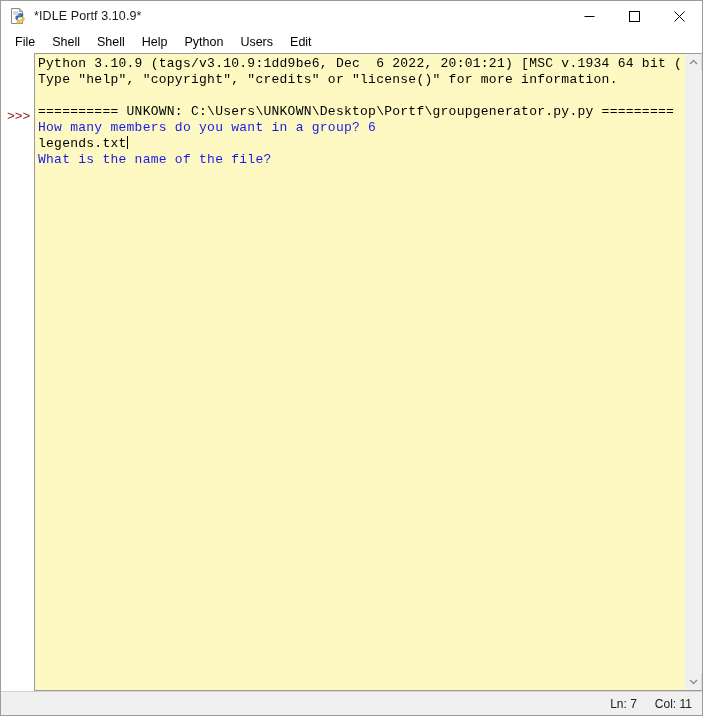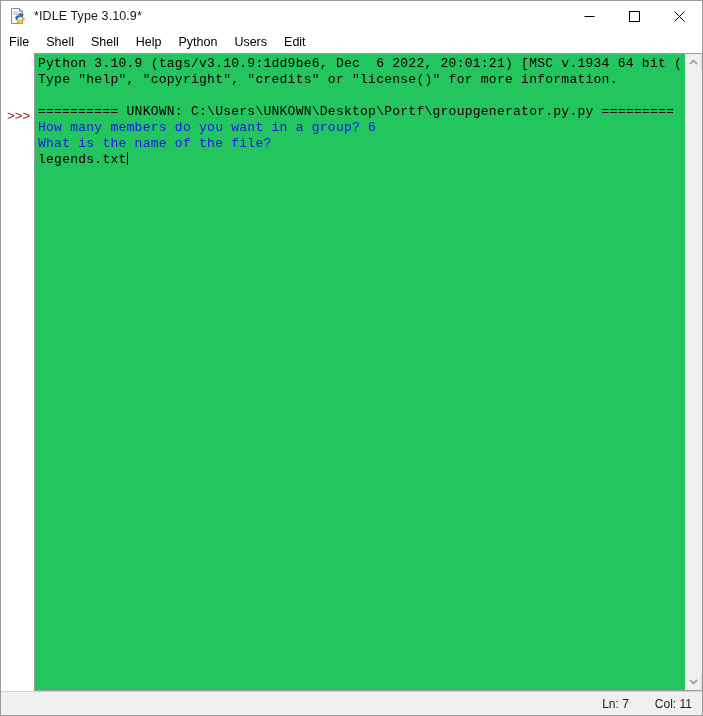--- a/index.html
+++ b/index.html
@@ -73,21 +73,21 @@
   }
   .winbtn svg { display: block; }
 
   
   #menubar {
     height: 22px;
     min-height: 22px;
     background: #ffffff;
     display: flex;
     align-items: center;
-    padding-left: 0;
+    padding-left: 6px;
     box-sizing: border-box;
   }
   .menu-item {
     font-size: 12.5px;
     color: #000000;
     padding: 2px 9px 2px 8px;
     white-space: nowrap;
     cursor: default;
     line-height: 16px;
     font-family: "Liberation Sans", sans-serif;
@@ -127,21 +127,21 @@
     line-height: 16px;
     color: #8b1a1a;
     letter-spacing: 0px;
     white-space: pre;
   }
 
   
   #textwidget {
     flex: 1 1 auto;
     position: relative;
-    background: #22c55e;
+    background: #fef9c3;
     border-left: 1px solid #9b9b9b;
     border-top: 1px solid #9b9b9b;
     border-bottom: 1px solid #9b9b9b;
     overflow: hidden;
     box-sizing: border-box;
   }
   #text-inner {
     position: absolute;
     left: 3px;
     top: 2px;
@@ -204,21 +204,21 @@
     border-top: 1px solid #d4d4d4;
     display: flex;
     align-items: center;
     justify-content: flex-end;
     box-sizing: border-box;
     padding-right: 10px;
   }
   .status-field {
     font-size: 12px;
     color: #202020;
-    margin-left: 26px;
+    margin-left: 18px;
     white-space: nowrap;
     font-family: "Liberation Sans", sans-serif;
   }
 </style>
 </head>
 <body>
 
 <div id="window">
 
   <div id="titlebar">
@@ -231,21 +231,21 @@
         <line x1="4.3" y1="5.2" x2="9.2" y2="5.2" stroke="#9aa5ad" stroke-width="0.8"></line>
         <line x1="4.3" y1="7.1" x2="9.2" y2="7.1" stroke="#9aa5ad" stroke-width="0.8"></line>
 
         <g transform="translate(6.4,6.2) scale(0.52)">
           <path d="M8.8 0 C4.6 0 4.9 1.9 4.9 1.9 l0 2.0 l4.0 0 l0 0.6 l-5.6 0 C1.3 4.5 0 5.8 0 8.9 c0 3.1 1.2 4.4 3.2 4.4 l1.4 0 l0-2.1 c0-2.0 1.7-3.5 3.5-3.5 l4.0 0 c1.7 0 3.1-1.4 3.1-3.1 l0-2.6 C15.2 0.6 13.8 0 8.8 0 z M6.6 1.3 c0.4 0 0.8 0.4 0.8 0.8 c0 0.4-0.3 0.8-0.8 0.8 c-0.4 0-0.8-0.3-0.8-0.8 C5.8 1.6 6.2 1.3 6.6 1.3 z" fill="#3a6fa8"></path>
           <path d="M9.1 19.6 c4.2 0 3.9-1.8 3.9-1.8 l0-2.0 l-4.0 0 l0-0.6 l5.6 0 c2.0 0 3.3-1.3 3.3-4.4 c0-3.1-1.2-4.4-3.2-4.4 l-1.4 0 l0 2.1 c0 2.0-1.7 3.5-3.5 3.5 l-4.0 0 c-1.7 0-3.1 1.4-3.1 3.1 l0 2.6 C2.7 19.0 4.1 19.6 9.1 19.6 z M11.3 18.3 c-0.4 0-0.8-0.4-0.8-0.8 c0-0.4 0.3-0.8 0.8-0.8 c0.4 0 0.8 0.3 0.8 0.8 C12.1 17.9 11.7 18.3 11.3 18.3 z" fill="#e4c344"></path>
         </g>
       </svg>
     </span>
 
-    <span id="title-text">*IDLE Type 3.10.9*</span>
+    <span id="title-text">*IDLE Portf 3.10.9*</span>
 
     <div id="window-controls">
       <button class="winbtn">
         <svg width="11" height="11" viewBox="0 0 11 11">
           <line x1="0.5" y1="5.5" x2="10.5" y2="5.5" stroke="#000" stroke-width="1"></line>
         </svg>
       </button>
       <button class="winbtn">
         <svg width="11" height="11" viewBox="0 0 11 11">
           <rect x="0.5" y="0.5" width="10" height="10" fill="none" stroke="#000" stroke-width="1"></rect>
@@ -277,22 +277,22 @@
       <div id="prompt-marker">&gt;&gt;&gt;</div>
     </div>
 
     <div id="textwidget">
       <div id="text-inner">
         <div class="line">Python 3.10.9 (tags/v3.10.9:1dd9be6, Dec  6 2022, 20:01:21) [MSC v.1934 64 bit (</div>
         <div class="line">Type "help", "copyright", "credits" or "license()" for more information.</div>
         <div class="line blank"></div>
         <div class="line">========== UNKOWN: C:\Users\UNKOWN\Desktop\Portf\groupgenerator.py.py =========</div>
         <div class="line blue">How many members do you want in a group? 6</div>
+        <div class="line"><span>legends.txt</span><span class="cursor"></span></div>
         <div class="line blue">What is the name of the file?</div>
-        <div class="line"><span>legends.txt</span><span class="cursor"></span></div>
       </div>
     </div>
 
     <div id="vscroll">
       <div class="scroll-arrow">
         <svg width="9" height="7" viewBox="0 0 9 7">
           <polyline points="1,5 4.5,1.6 8,5" fill="none" stroke="#8e8e8e" stroke-width="1.4"></polyline>
         </svg>
       </div>
       <div id="scroll-track"></div>

